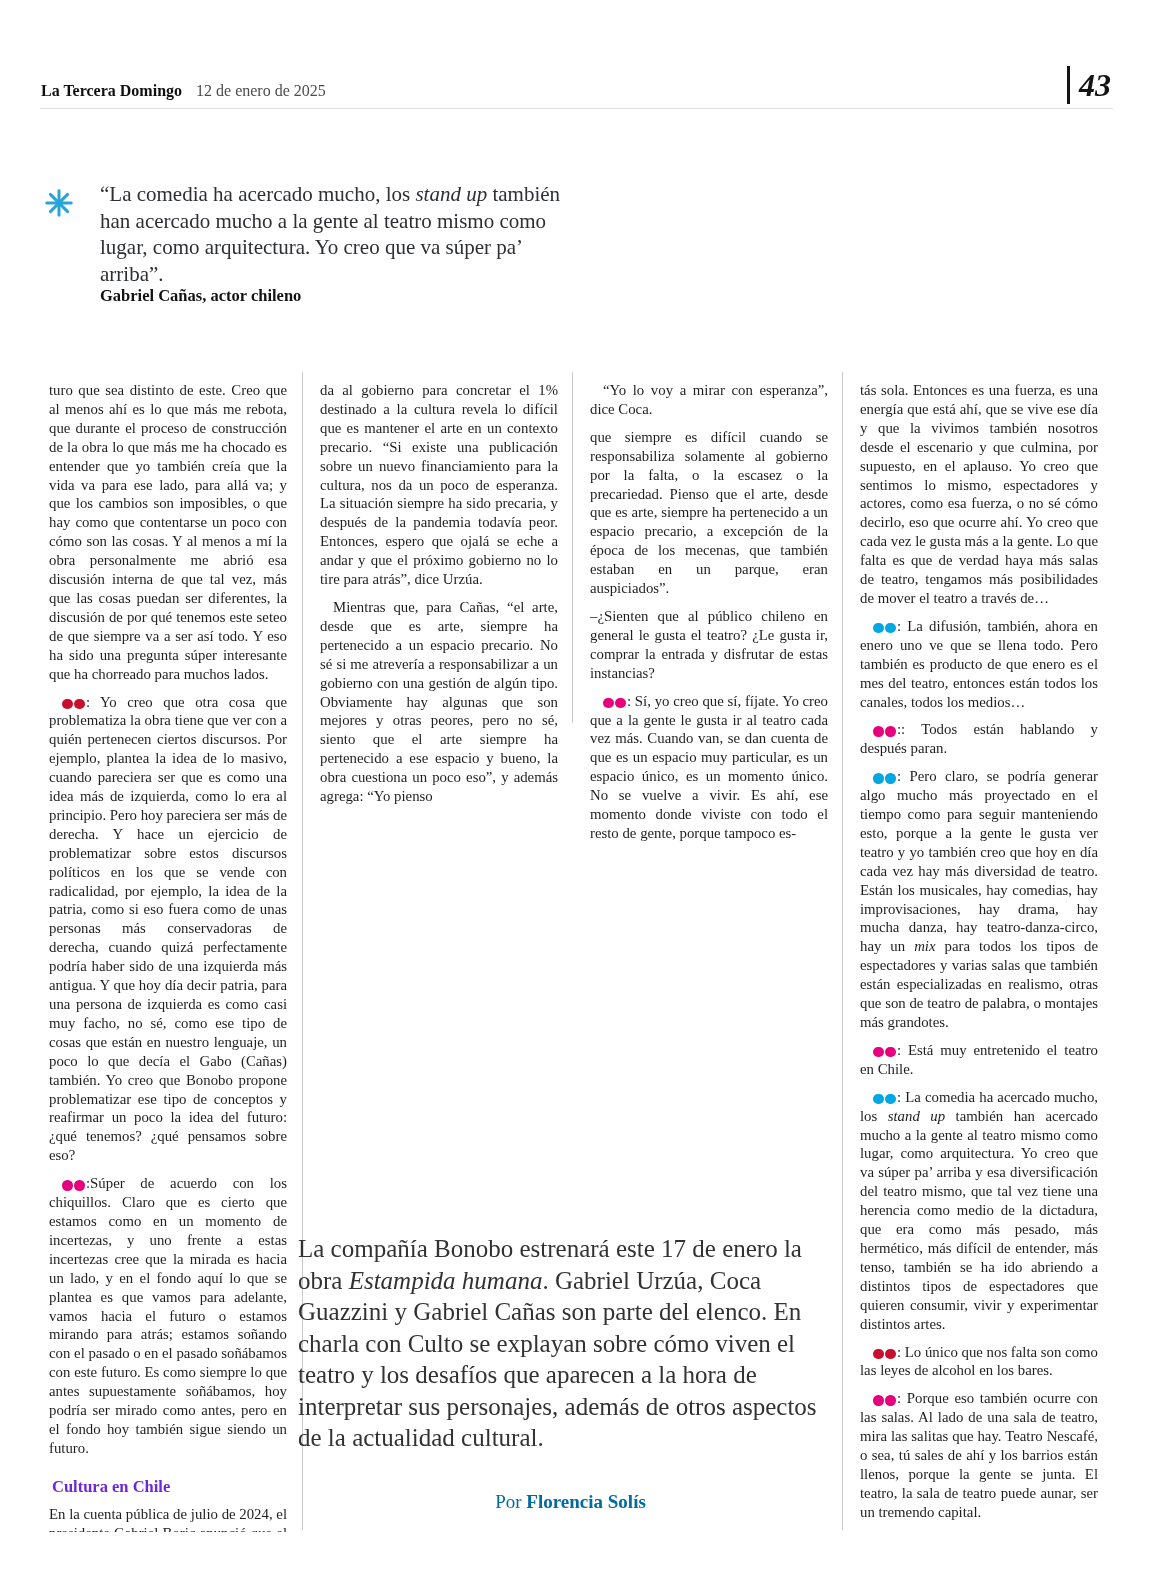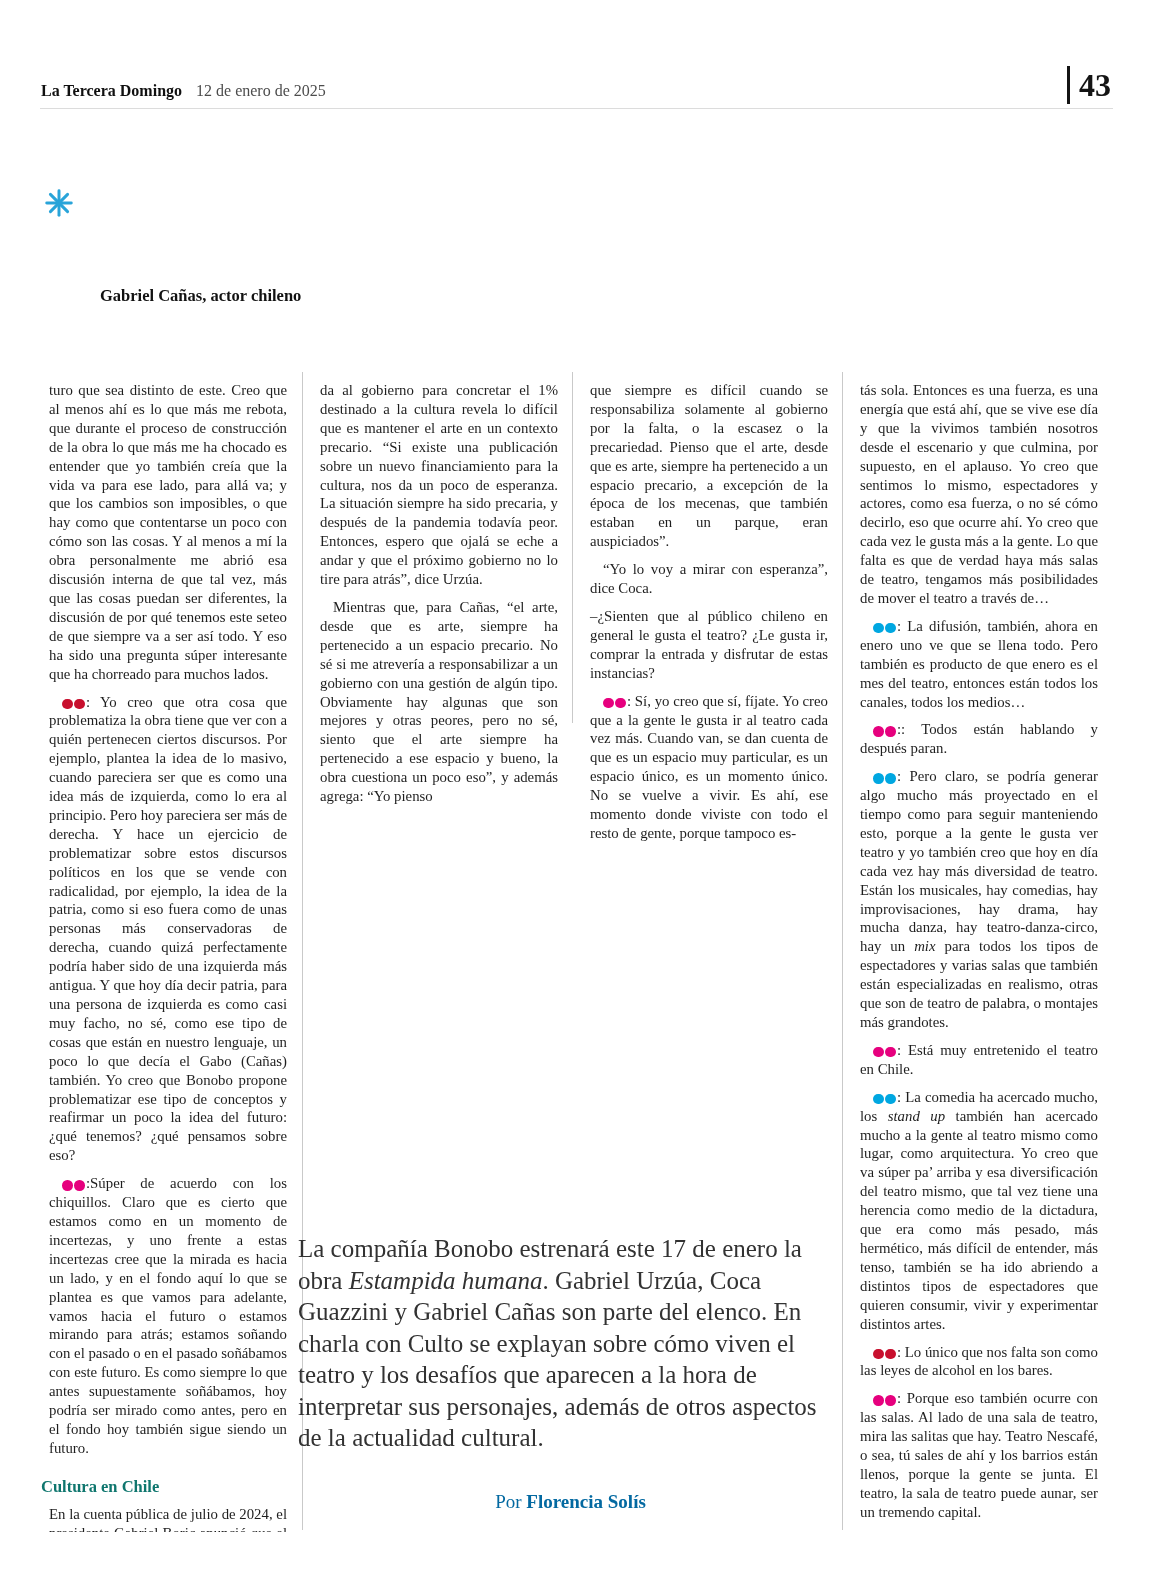--- a/index.html
+++ b/index.html
@@ -6,41 +6,41 @@
   #page{position:relative;width:1153px;height:1594px;background:#ffffff;overflow:hidden;
         font-family:"Liberation Serif", serif;color:#1e1e1e;}
 
   
   .brand-line{position:absolute;left:41px;top:82px;font-size:16px;white-space:nowrap;}
   .brand{font-weight:bold;color:#101010;}
   .issue-date{color:#4c4c4c;margin-left:14px;}
   .header-rule{position:absolute;left:40px;right:40px;top:108px;height:1px;background:#dcdcdc;}
   .folio{position:absolute;right:42px;top:66px;display:flex;align-items:flex-start;}
   .folio-bar{width:3px;height:38px;background:#141414;margin-right:9px;}
-  .folio-num{font-size:32px;font-weight:bold;line-height:38px;color:#141414;}
+  .folio-num{font-size:32px;font-weight:bold;line-height:38px;color:#141414;font-style:italic;}
 
   
   .tq-icon{position:absolute;left:45px;top:189px;width:28px;height:28px;}
   .tq-text{position:absolute;left:100px;top:181px;width:472px;font-size:21px;line-height:26.5px;color:#2d2f32;}
   .tq-attr{position:absolute;left:100px;top:277px;font-size:16.5px;font-weight:bold;color:#121212;margin-top:9px;}
 
   
   .vrule{position:absolute;width:1px;background:#c9c9c9;top:372px;}
   .vrule.v1{left:302px;height:1158px;}
   .vrule.v2{left:572px;height:351px;}
   .vrule.v3{left:842px;height:1158px;}
 
   
   .col{position:absolute;top:372px;width:256px;height:1160px;overflow:hidden;
        font-size:14.8px;line-height:18.9px;text-align:justify;hyphens:auto;-webkit-hyphens:auto;}
   #col1{left:40px;} #col2{left:311px;} #col3{left:581px;} #col4{left:851px;}
   .para{margin:9px;}
   .para.indent{text-indent:13px;}
   .para.question{font-weight:normal;}
-  .subhead{margin:19px 0 1px 1px;font-size:16.5px;line-height:19px;text-align:left;color:#0f766e;}
+  .subhead{margin:19px 0 1px 12px;font-size:16.5px;line-height:19px;text-align:left;color:#6d28d9;}
   .it{font-style:italic;}
   .marker{white-space:nowrap;}
   .dot{display:inline-block;width:10.5px;height:10.5px;border-radius:50%;color:#ffffff;
        font-family:"Liberation Sans", sans-serif;font-weight:bold;font-size:7px;line-height:11px;
        text-align:center;vertical-align:0px;margin-right:1.5px;}
 
   
   .pull-quote{position:absolute;left:290px;top:779px;width:430px;text-align:center;
               font-weight:bold;font-size:53px;line-height:60px;letter-spacing:-1px;color:#1b1b1b;}
   .deck{position:absolute;left:298px;top:1233px;width:545px;text-align:left;
@@ -64,40 +64,41 @@
   <div class="header-rule" data-name="header-rule"></div>
 
   <svg class="tq-icon" data-name="asterisk-icon" viewBox="0 0 32 32" aria-hidden="true">
     <g stroke="#29a4d9" stroke-width="3.4" stroke-linecap="round">
       <line x1="16" y1="2" x2="16" y2="30"></line>
       <line x1="2" y1="16" x2="30" y2="16"></line>
       <line x1="6.2" y1="6.2" x2="25.8" y2="25.8"></line>
       <line x1="25.8" y1="6.2" x2="6.2" y2="25.8"></line>
     </g>
   </svg>
+  <div class="tq-text" data-name="top-quote-text"><span>“La comedia ha acercado mucho, los </span><span class="it">stand up</span><span> también han acercado mucho a la gente al teatro mismo como lugar, como arquitectura. Yo creo que va súper pa’ arriba”.</span></div>
   <div class="tq-attr" data-name="top-quote-attribution">Gabriel Cañas, actor chileno</div>
 
   <div class="vrule v1" data-name="column-rule"></div>
   <div class="vrule v2" data-name="column-rule"></div>
   <div class="vrule v3" data-name="column-rule"></div>
 
   <div class="col" id="col1" data-name="article-column-1">
       <p class="para" data-name="article-paragraph"><span>turo que sea distinto de este. Creo que al menos ahí es lo que más me rebota, que durante el proceso de construcción de la obra lo que más me ha chocado es entender que yo también creía que la vida va para ese lado, para allá va; y que los cambios son imposibles, o que hay como que contentarse un poco con cómo son las cosas. Y al menos a mí la obra personalmente me abrió esa discusión interna de que tal vez, más que las cosas puedan ser diferentes, la discusión de por qué tenemos este seteo de que siempre va a ser así todo. Y eso ha sido una pregunta súper interesante que ha chorreado para muchos lados.</span></p>
       <p class="para indent" data-name="article-paragraph"><span class="marker" data-name="speaker-marker-gu"><span class="dot" data-name="speaker-initial-icon" style="background: rgb(200, 16, 46);">G</span><span class="dot" data-name="speaker-initial-icon" style="background: rgb(200, 16, 46);">U</span></span><span>: Yo creo que otra cosa que problematiza la obra tiene que ver con a quién pertenecen ciertos discursos. Por ejemplo, plantea la idea de lo masivo, cuando pareciera ser que es como una idea más de izquierda, como lo era al principio. Pero hoy pareciera ser más de derecha. Y hace un ejercicio de problematizar sobre estos discursos políticos en los que se vende con radicalidad, por ejemplo, la idea de la patria, como si eso fuera como de unas personas más conservadoras de derecha, cuando quizá perfectamente podría haber sido de una izquierda más antigua. Y que hoy día decir patria, para una persona de izquierda es como casi muy facho, no sé, como ese tipo de cosas que están en nuestro lenguaje, un poco lo que decía el Gabo (Cañas) también. Yo creo que Bonobo propone problematizar ese tipo de conceptos y reafirmar un poco la idea del futuro: ¿qué tenemos? ¿qué pensamos sobre eso?</span></p>
       <p class="para indent" data-name="article-paragraph"><span class="marker" data-name="speaker-marker-cg"><span class="dot" data-name="speaker-initial-icon" style="background: rgb(230, 0, 126);">C</span><span class="dot" data-name="speaker-initial-icon" style="background: rgb(230, 0, 126);">G</span></span><span>:Súper de acuerdo con los chiquillos. Claro que es cierto que estamos como en un momento de incertezas, y uno frente a estas incertezas cree que la mirada es hacia un lado, y en el fondo aquí lo que se plantea es que vamos para adelante, vamos hacia el futuro o estamos mirando para atrás; estamos soñando con el pasado o en el pasado soñábamos con este futuro. Es como siempre lo que antes supuestamente soñábamos, hoy podría ser mirado como antes, pero en el fondo hoy también sigue siendo un futuro.</span></p>
       <h3 class="subhead" data-name="section-subhead"><span>Cultura en Chile</span></h3>
       <p class="para" data-name="article-paragraph"><span>En la cuenta pública de julio de 2024, el presidente Gabriel Boric anunció que el 1% del presupuesto nacional sería destinado a la cultura. En noviembre del mismo año, la Comisión Mixta de la Cámara de Diputados rechazó el apartado cultural en la Ley de Presupuesto del año 2025. Luego el oficialismo revirtió la decisión de la comisión mixta y la Sala de la Cámara aprobó y despachó la partida del Ministerio de las Culturas, las Artes y el Patrimonio.</span></p>
     </div>
   <div class="col" id="col2" data-name="article-column-2">
       <p class="para" data-name="article-paragraph"><span>da al gobierno para concretar el 1% destinado a la cultura revela lo difícil que es mantener el arte en un contexto precario. “Si existe una publicación sobre un nuevo financiamiento para la cultura, nos da un poco de esperanza. La situación siempre ha sido precaria, y después de la pandemia todavía peor. Entonces, espero que ojalá se eche a andar y que el próximo gobierno no lo tire para atrás”, dice Urzúa.</span></p>
       <p class="para indent" data-name="article-paragraph"><span>Mientras que, para Cañas, “el arte, desde que es arte, siempre ha pertenecido a un espacio precario. No sé si me atrevería a responsabilizar a un gobierno con una gestión de algún tipo. Obviamente hay algunas que son mejores y otras peores, pero no sé, siento que el arte siempre ha pertenecido a ese espacio y bueno, la obra cuestiona un poco eso”, y además agrega: “Yo pienso</span></p>
     </div>
   <div class="col" id="col3" data-name="article-column-3">
+      <p class="para indent" data-name="article-paragraph"><span>“Yo lo voy a mirar con esperanza”, dice Coca.</span></p>
       <p class="para" data-name="article-paragraph"><span>que siempre es difícil cuando se responsabiliza solamente al gobierno por la falta, o la escasez o la precariedad. Pienso que el arte, desde que es arte, siempre ha pertenecido a un espacio precario, a excepción de la época de los mecenas, que también estaban en un parque, eran auspiciados”.</span></p>
-      <p class="para indent" data-name="article-paragraph"><span>“Yo lo voy a mirar con esperanza”, dice Coca.</span></p>
       <p class="para question" data-name="interview-question"><span>–¿Sienten que al público chileno en general le gusta el teatro? ¿Le gusta ir, comprar la entrada y disfrutar de estas instancias?</span></p>
       <p class="para indent" data-name="article-paragraph"><span class="marker" data-name="speaker-marker-cg"><span class="dot" data-name="speaker-initial-icon" style="background: rgb(230, 0, 126);">C</span><span class="dot" data-name="speaker-initial-icon" style="background: rgb(230, 0, 126);">G</span></span><span>: Sí, yo creo que sí, fíjate. Yo creo que a la gente le gusta ir al teatro cada vez más. Cuando van, se dan cuenta de que es un espacio muy particular, es un espacio único, es un momento único. No se vuelve a vivir. Es ahí, ese momento donde viviste con todo el resto de gente, porque tampoco es-</span></p>
     </div>
   <div class="col" id="col4" data-name="article-column-4">
       <p class="para" data-name="article-paragraph"><span>tás sola. Entonces es una fuerza, es una energía que está ahí, que se vive ese día y que la vivimos también nosotros desde el escenario y que culmina, por supuesto, en el aplauso. Yo creo que sentimos lo mismo, espectadores y actores, como esa fuerza, o no sé cómo decirlo, eso que ocurre ahí. Yo creo que cada vez le gusta más a la gente. Lo que falta es que de verdad haya más salas de teatro, tengamos más posibilidades de mover el teatro a través de…</span></p>
       <p class="para indent" data-name="article-paragraph"><span class="marker" data-name="speaker-marker-gc"><span class="dot" data-name="speaker-initial-icon" style="background: rgb(0, 167, 225);">G</span><span class="dot" data-name="speaker-initial-icon" style="background: rgb(0, 167, 225);">C</span></span><span>: La difusión, también, ahora en enero uno ve que se llena todo. Pero también es producto de que enero es el mes del teatro, entonces están todos los canales, todos los medios…</span></p>
       <p class="para indent" data-name="article-paragraph"><span class="marker" data-name="speaker-marker-cg"><span class="dot" data-name="speaker-initial-icon" style="background: rgb(230, 0, 126);">C</span><span class="dot" data-name="speaker-initial-icon" style="background: rgb(230, 0, 126);">G</span></span><span>:: Todos están hablando y después paran.</span></p>
       <p class="para indent" data-name="article-paragraph"><span class="marker" data-name="speaker-marker-gc"><span class="dot" data-name="speaker-initial-icon" style="background: rgb(0, 167, 225);">G</span><span class="dot" data-name="speaker-initial-icon" style="background: rgb(0, 167, 225);">C</span></span><span>: Pero claro, se podría generar algo mucho más proyectado en el tiempo como para seguir manteniendo esto, porque a la gente le gusta ver teatro y yo también creo que hoy en día cada vez hay más diversidad de teatro. Están los musicales, hay comedias, hay improvisaciones, hay drama, hay mucha danza, hay teatro-danza-circo, hay un </span><span class="it">mix</span><span> para todos los tipos de espectadores y varias salas que también están especializadas en realismo, otras que son de teatro de palabra, o montajes más grandotes.</span></p>
       <p class="para indent" data-name="article-paragraph"><span class="marker" data-name="speaker-marker-cg"><span class="dot" data-name="speaker-initial-icon" style="background: rgb(230, 0, 126);">C</span><span class="dot" data-name="speaker-initial-icon" style="background: rgb(230, 0, 126);">G</span></span><span>: Está muy entretenido el teatro en Chile.</span></p>
       <p class="para indent" data-name="article-paragraph"><span class="marker" data-name="speaker-marker-gc"><span class="dot" data-name="speaker-initial-icon" style="background: rgb(0, 167, 225);">G</span><span class="dot" data-name="speaker-initial-icon" style="background: rgb(0, 167, 225);">C</span></span><span>: La comedia ha acercado mucho, los </span><span class="it">stand up</span><span> también han acercado mucho a la gente al teatro mismo como lugar, como arquitectura. Yo creo que va súper pa’ arriba y esa diversificación del teatro mismo, que tal vez tiene una herencia como medio de la dictadura, que era como más pesado, más hermético, más difícil de entender, más tenso, también se ha ido abriendo a distintos tipos de espectadores que quieren consumir, vivir y experimentar distintos artes.</span></p>

